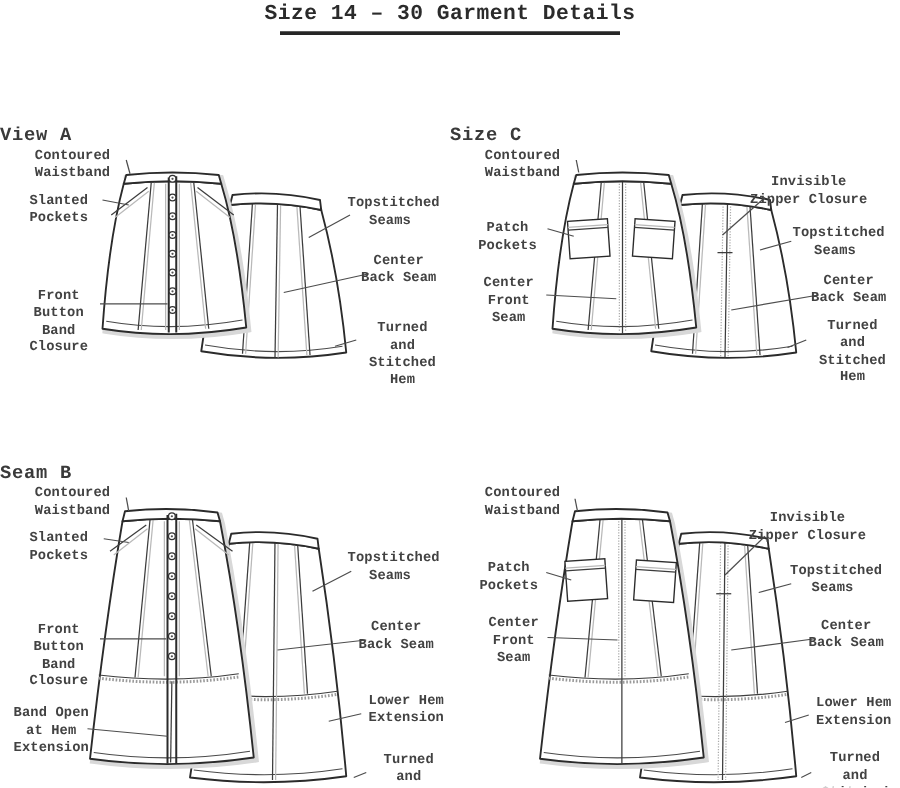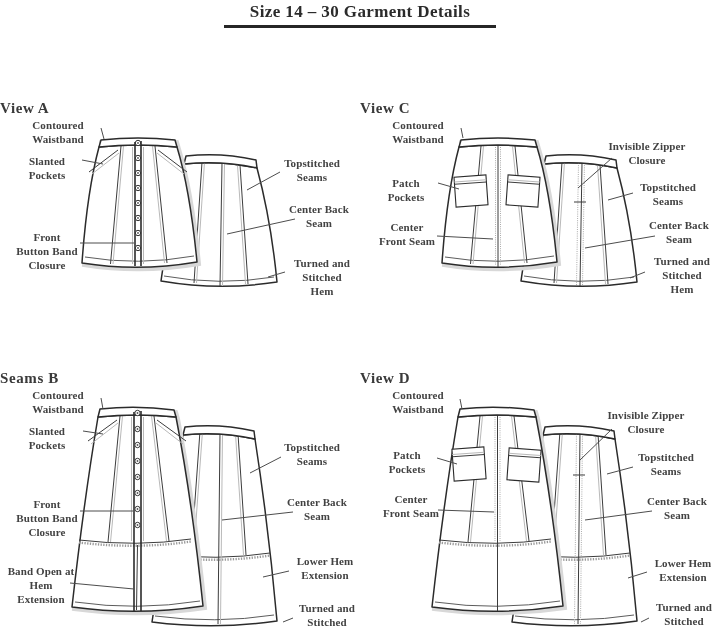--- a/index.html
+++ b/index.html
@@ -1,17 +1,17 @@
 <!DOCTYPE html>
 <html><head>
 <meta charset="utf-8">
 <style>
   html,body{margin:0;padding:0;background:#fff;}
   .canvas{position:relative;width:720px;height:630px;background:#fff;overflow:hidden;
-          font-family:Liberation Serif, serif;}
+          font-family:Liberation Mono, monospace;}
   .header{position:absolute;top:2px;left:0;right:0;text-align:center;}
   .page-title{display:inline-block;font-size:17px;font-weight:bold;color:#2b2b2b;
               letter-spacing:.4px;margin:0;line-height:20px;}
   .title-rule{width:272px;height:3px;background:#262626;margin:3px auto 0;}
   .panel{position:absolute;width:360px;}
   .view-title{position:absolute;top:5px;left:0;right:0;text-align:left;
               font-size:15px;font-weight:bold;color:#3a3a3a;letter-spacing:.6px;}
   .panel svg{position:absolute;left:0;top:0;}
   .lbl{position:absolute;font-size:11px;font-weight:bold;color:#424242;
        text-align:center;line-height:1.25;letter-spacing:.1px;}
@@ -100,21 +100,21 @@
     </svg>
     <div class="lbl" style="left:14px;top:24px;width:88px">Contoured Waistband</div>
     <div class="lbl" style="left:12px;top:60px;width:70px">Slanted Pockets</div>
     <div class="lbl" style="left:16px;top:136px;width:62px">Front Button Band Closure</div>
     <div class="lbl" style="left:278px;top:62px;width:68px">Topstitched Seams</div>
     <div class="lbl" style="left:283px;top:108px;width:72px">Center Back Seam</div>
     <div class="lbl" style="left:290px;top:162px;width:64px">Turned and Stitched Hem</div>
   </div>
 
   <div class="panel" style="left:360px;top:95px;height:215px">
-    <div class="view-title">View C</div>
+    <div class="view-title">Size C</div>
     <svg width="360" height="215" viewBox="0 0 360 215">
       <g>
         <path class="out" d="M184 69 Q221 65 257 73 Q271 125 277 187 Q219 196 161 186 Q170 122 184 69 Z"></path>
         <path class="thin" d="M164 181 Q219 191 274 182"></path>
         <path class="stip" d="M224.5 68 L222.5 191"></path>
           <path class="stip" d="M218.5 68 L216.5 191"></path>
         <path class="seam" d="M222 68 L220 191"></path>
         <path class="seam" d="M214 107 L226 107"></path>
         <path class="ts" d="M204.5 67 L196.5 188"></path>
           <path class="seam" d="M202 67 L194 188"></path>
@@ -158,21 +158,21 @@
     <div class="lbl" style="left:14px;top:24px;width:88px">Contoured Waistband</div>
     <div class="lbl" style="left:14px;top:82px;width:64px">Patch Pockets</div>
     <div class="lbl" style="left:18px;top:126px;width:58px">Center Front Seam</div>
     <div class="lbl" style="left:237px;top:45px;width:100px">Invisible Zipper Closure</div>
     <div class="lbl" style="left:274px;top:86px;width:68px">Topstitched Seams</div>
     <div class="lbl" style="left:283px;top:124px;width:72px">Center Back Seam</div>
     <div class="lbl" style="left:290px;top:160px;width:64px">Turned and Stitched Hem</div>
   </div>
 
   <div class="panel" style="left:0;top:365px;height:265px">
-    <div class="view-title">Seams B</div>
+    <div class="view-title">Seam B</div>
     <svg width="360" height="265" viewBox="0 0 360 265">
       <g>
         <path class="out" d="M183 70 Q219 66 255 74 Q269 165 277 256 Q215 265 152 257 Q166 165 183 70 Z"></path>
         <path class="thin" d="M155 251 Q215 259 274 250"></path>
         <path class="seam" d="M160 189 Q217 196 270 188"></path>
         <path class="ext" d="M160 191.5 Q217 198.5 270 190.5"></path>
         <path class="ts" d="M222.5 67 L220.5 259"></path>
           <path class="seam" d="M220 67 L218 259"></path>
         <path class="ts" d="M202.5 66 L193.5 191"></path>
           <path class="seam" d="M200 66 L191 191"></path>
@@ -234,21 +234,20 @@
     <div class="lbl" style="left:12px;top:60px;width:70px">Slanted Pockets</div>
     <div class="lbl" style="left:16px;top:133px;width:62px">Front Button Band Closure</div>
     <div class="lbl" style="left:6px;top:200px;width:70px">Band Open at Hem Extension</div>
     <div class="lbl" style="left:278px;top:76px;width:68px">Topstitched Seams</div>
     <div class="lbl" style="left:281px;top:131px;width:72px">Center Back Seam</div>
     <div class="lbl" style="left:290px;top:190px;width:70px">Lower Hem Extension</div>
     <div class="lbl" style="left:296px;top:237px;width:62px">Turned and Stitched Hem</div>
   </div>
 
   <div class="panel" style="left:360px;top:365px;height:265px">
-    <div class="view-title">View D</div>
     <svg width="360" height="265" viewBox="0 0 360 265">
       <g>
         <path class="out" d="M183 70 Q219 66 255 74 Q269 165 277 256 Q215 265 152 257 Q166 165 183 70 Z"></path>
         <path class="thin" d="M155 251 Q215 259 274 250"></path>
         <path class="seam" d="M160 189 Q217 196 270 188"></path>
         <path class="ext" d="M160 191.5 Q217 198.5 270 190.5"></path>
         <path class="stip" d="M222.5 67 L220.5 259"></path>
           <path class="stip" d="M216.5 67 L214.5 259"></path>
         <path class="seam" d="M220 67 L218 259"></path>
         <path class="seam" d="M213 110 L225 110"></path>

